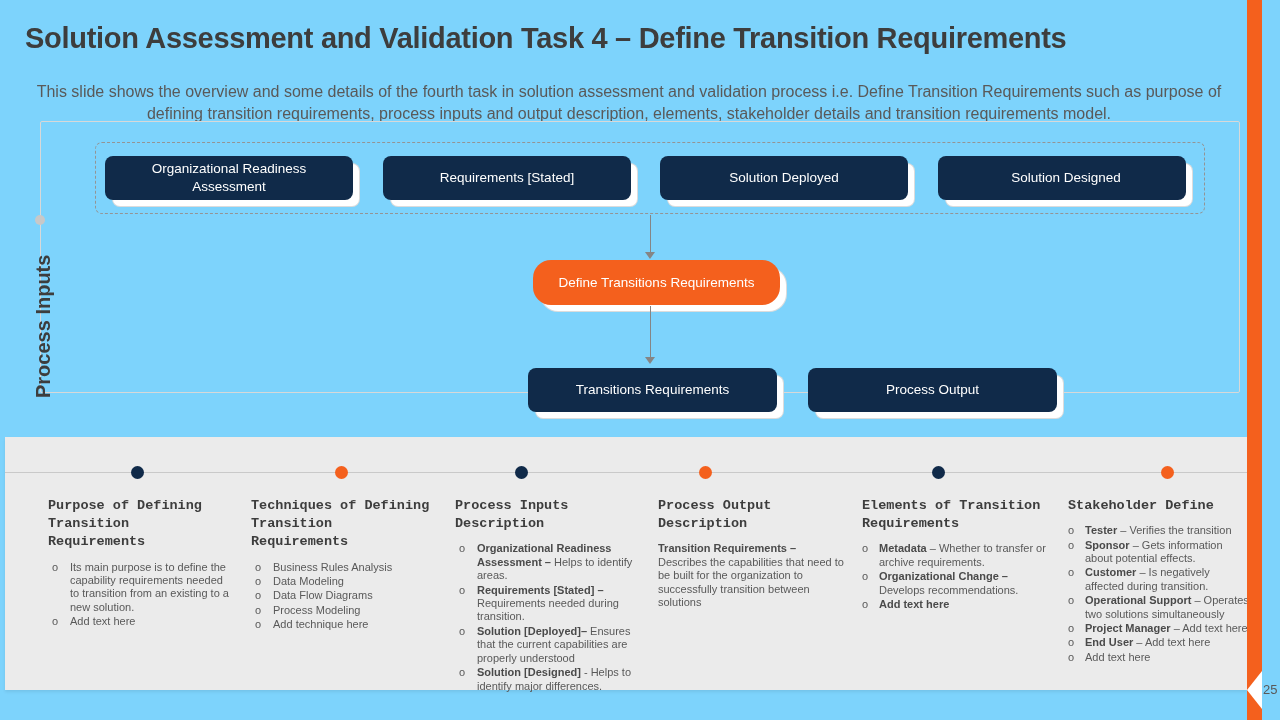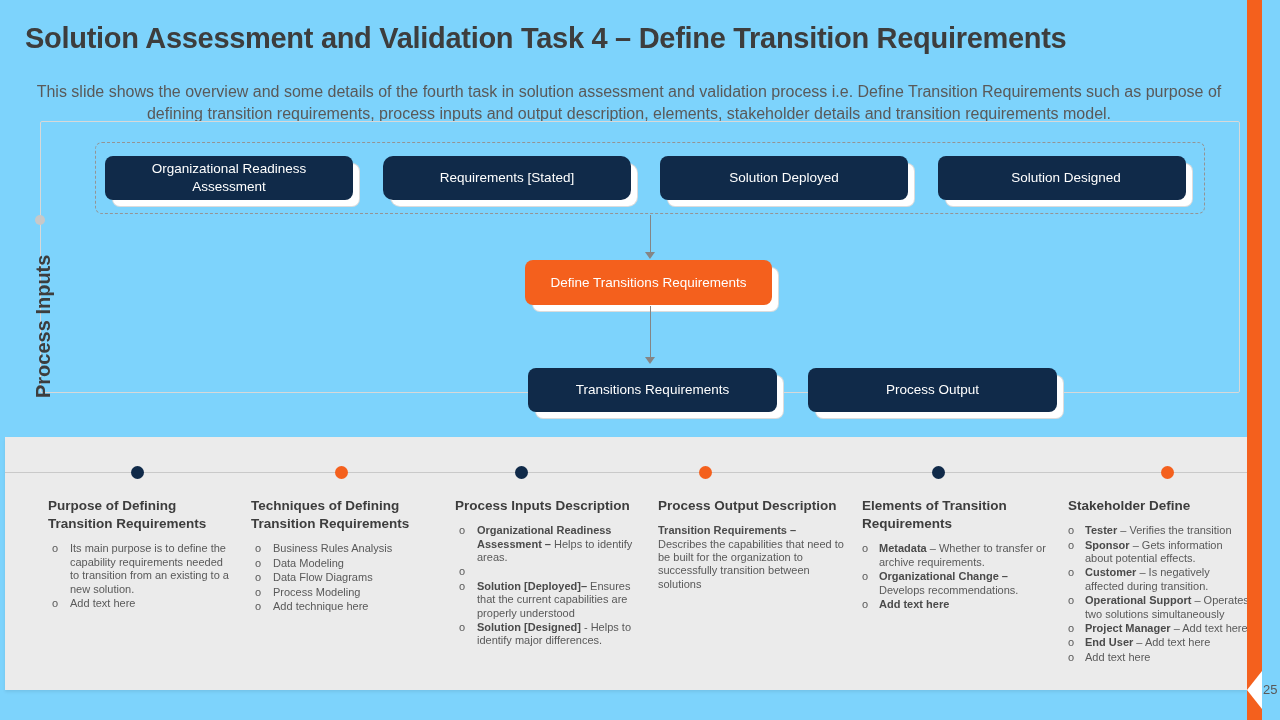--- a/index.html
+++ b/index.html
@@ -35,21 +35,21 @@
     position:absolute; left:95px; top:142px; width:1110px; height:72px;
     border:1.5px dashed #949494; border-radius:7px;
   }
   .shape {
     position:absolute; display:flex; align-items:center; justify-content:center;
     text-align:center; color:#ffffff; font-size:13.5px; line-height:1.3;
     border-radius:8px; padding:2px 10px;
     box-shadow:7px 7px 0 -1px #ffffff, 7px 7px 0 0 #dcdcdc;
   }
   .navy { background:var(--navy,#102a49); }
-  .orangebg { background:var(--orange,#f4601d); border-radius:8px; }
+  .orangebg { background:var(--orange,#f4601d); border-radius:18px;margin-left:8px; }
   .vline { position:absolute; width:1px; background:#858585; }
   .ahead {
     position:absolute; width:0; height:0;
     border-left:5px solid transparent; border-right:5px solid transparent;
     border-top:7px solid #858585;
   }
   
   .panel {
     position:absolute; left:5px; top:437px; width:1242px; height:253px;
     background:var(--panel-bg,#ebebeb); box-shadow:0 2px 3px rgba(0,0,0,0.08);
@@ -57,20 +57,21 @@
   .timeline-line {
     position:absolute; left:0; top:35px; width:100%; height:1px; background:#c9c9c9;
   }
   .dot {
     position:absolute; top:29px; width:13px; height:13px; border-radius:50%;
   }
   .col { position:absolute; top:60px; }
   .col-title {
     font-size:13.5px; font-weight:700; color:#3d3d3d; line-height:1.35;
     margin-bottom:9px;
+    font-family:Liberation Mono, monospace;
   }
   .col-list { display:flex; flex-direction:column; gap:1px; }
   .bullet { display:flex; font-size:11px; color:#595959; line-height:1.22; }
   .bullet .marker { width:22px; flex:0 0 22px; padding-left:4px; }
   .bullet.tight .marker { width:17px; flex:0 0 17px; padding-left:0; }
   .bullet b { font-weight:700; color:#4a4a4a; }
   
   .stripe {
     position:absolute; left:1247px; top:0; width:15px; height:720px;
     background:var(--orange,#f4601d);
@@ -92,21 +93,21 @@
   <div class="title">Solution Assessment and Validation Task 4 – Define Transition Requirements</div>
   <div class="subtitle">This slide shows the overview and some details of the fourth task in solution assessment and validation process i.e. Define Transition Requirements such as purpose of defining transition requirements, process inputs and output description, elements, stakeholder details and transition requirements model.</div>
 
   <div class="frame"></div>
   <div class="frame-dot"></div>
   <div class="side-label">Process Inputs</div>
 
   <div class="dashed-group"></div>
 
   <div class="shape navy" style="left:105px; top:156px; width:248px; height:44px;">Organizational Readiness Assessment</div>
-  <div class="shape navy" style="left:383px; top:156px; width:248px; height:44px;border-radius:10px;">Requirements [Stated]</div>
+  <div class="shape navy" style="left:383px; top:156px; width:248px; height:44px;">Requirements [Stated]</div>
   <div class="shape navy" style="left:660px; top:156px; width:248px; height:44px;">Solution Deployed</div>
   <div class="shape navy" style="left:938px; top:156px; width:248px; height:44px;padding-left:18px;">Solution Designed</div>
 
   <div class="vline" style="left:650px; top:215px; height:38px;"></div>
   <div class="ahead" style="left:645px; top:252px;"></div>
 
   <div class="shape orangebg" style="left:525px; top:260px; width:247px; height:45px;">Define Transitions Requirements</div>
 
   <div class="vline" style="left:650px; top:306px; height:52px;"></div>
   <div class="ahead" style="left:645px; top:357px;"></div>
@@ -163,20 +164,21 @@
         </div>
         <div class="col" style="left: 450px; width: 186px;">
           <div class="col-title">Process Inputs Description</div>
           <div class="col-list">
             <div class="bullet">
               <span class="marker">o</span>
               <span class="btext"><b>Organizational Readiness Assessment –</b> Helps to identify areas.</span>
             </div>
             <div class="bullet">
               <span class="marker">o</span>
+              <span class="btext"><b>Requirements [Stated] –</b> Requirements needed during transition.</span>
             </div>
             <div class="bullet">
               <span class="marker">o</span>
               <span class="btext"><b>Solution [Deployed]–</b> Ensures that the current capabilities are properly understood</span>
             </div>
             <div class="bullet">
               <span class="marker">o</span>
               <span class="btext"><b>Solution [Designed]</b> - Helps to identify major differences.</span>
             </div>
           </div>

